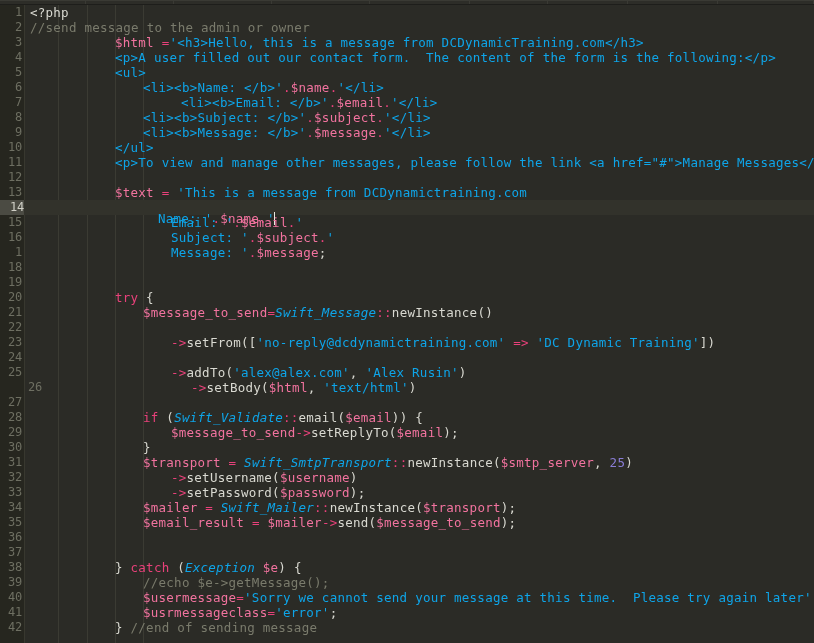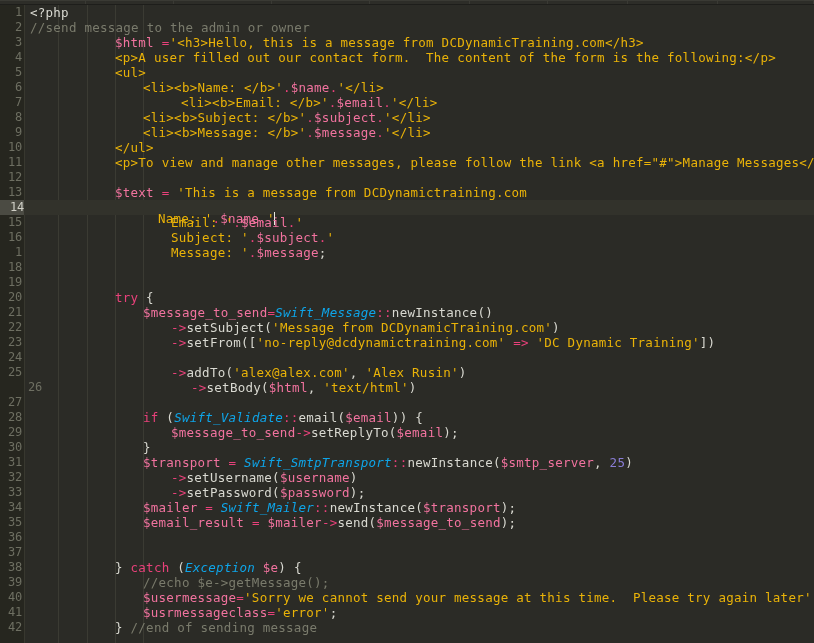--- a/index.html
+++ b/index.html
@@ -85,21 +85,21 @@
   }
   .lc {
     position:absolute; left:30px; top:0;
     height:15px;
     letter-spacing:0.02em;
   }
 
   
   .t-plain   { color:#d9d9d1; }
   .t-comment { color:#7a7b6c; }
-  .t-str     { color:#eab308; }
+  .t-str     { color:#0ea5e9; }
   .t-var     { color:#f2739f; }
   .t-kw      { color:#e8417a; }
   .t-op      { color:#e8417a; }
   .t-cls     { color:#0ea5e9; font-style:italic; }
   .t-num     { color:#8a7dd6; }
   .t-punc    { color:#d9d9d1; }
 
   
   .caret {
     display:inline-block;
@@ -151,21 +151,21 @@
         <div class="line" style="height: 15px; line-height: 15px;"><span class="ln">12</span><span class="lc" style="left: 30px;"></span></div>
         <div class="line" style="height: 15px; line-height: 15px;"><span class="ln">13</span><span class="lc" style="left: 115px;"><span class="t-var">$text</span><span class="t-plain"> </span><span class="t-op">=</span><span class="t-plain"> </span><span class="t-str">'This is a message from DCDynamictraining.com</span></span></div>
         <div class="line active" style="height: 15px; line-height: 15px;"><span class="ln">14</span><span class="lc" style="left: 158px; margin-top: 11px;"><span class="t-str">Name: '</span><span class="t-op">.</span><span class="t-var">$name</span><span class="t-op">.</span><span class="t-str">'</span><span class="caret"></span></span></div>
         <div class="line" style="height: 15px; line-height: 15px;"><span class="ln">15</span><span class="lc" style="left: 171px;"><span class="t-str">Email: '</span><span class="t-op">.</span><span class="t-var">$email</span><span class="t-op">.</span><span class="t-str">'</span></span></div>
         <div class="line" style="height: 15px; line-height: 15px;"><span class="ln">16</span><span class="lc" style="left: 171px;"><span class="t-str">Subject: '</span><span class="t-op">.</span><span class="t-var">$subject</span><span class="t-op">.</span><span class="t-str">'</span></span></div>
         <div class="line" style="height: 15px; line-height: 15px;"><span class="ln">1</span><span class="lc" style="left: 171px;"><span class="t-str">Message: '</span><span class="t-op">.</span><span class="t-var">$message</span><span class="t-punc">;</span></span></div>
         <div class="line" style="height: 15px; line-height: 15px;"><span class="ln">18</span><span class="lc" style="left: 30px;"></span></div>
         <div class="line" style="height: 15px; line-height: 15px;"><span class="ln">19</span><span class="lc" style="left: 30px;"></span></div>
         <div class="line" style="height: 15px; line-height: 15px;"><span class="ln">20</span><span class="lc" style="left: 115px;"><span class="t-kw">try</span><span class="t-punc"> {</span></span></div>
         <div class="line" style="height: 15px; line-height: 15px;"><span class="ln">21</span><span class="lc" style="left: 143px;"><span class="t-var">$message_to_send</span><span class="t-op">=</span><span class="t-cls">Swift_Message</span><span class="t-op">::</span><span class="t-plain">newInstance()</span></span></div>
-        <div class="line" style="height: 15px; line-height: 15px;"><span class="ln">22</span><span class="lc" style="left: 171px;"><span class="t-op">-&gt;</span><span class="t-plain">setSubject(</span><span class="t-str">'Message from DCDynamicTraining.com'</span><span class="t-plain">)</span></span></div>
+        <div class="line" style="height: 15px; line-height: 15px;"><span class="ln">22</span></div>
         <div class="line" style="height: 15px; line-height: 15px;"><span class="ln">23</span><span class="lc" style="left: 171px;"><span class="t-op">-&gt;</span><span class="t-plain">setFrom([</span><span class="t-str">'no-reply@dcdynamictraining.com'</span><span class="t-plain"> </span><span class="t-op">=&gt;</span><span class="t-plain"> </span><span class="t-str">'DC Dynamic Training'</span><span class="t-plain">])</span></span></div>
         <div class="line" style="height: 15px; line-height: 15px;"><span class="ln">24</span><span class="lc" style="left: 30px;"></span></div>
         <div class="line" style="height: 15px; line-height: 15px;"><span class="ln">25</span><span class="lc" style="left: 171px;"><span class="t-op">-&gt;</span><span class="t-plain">addTo(</span><span class="t-str">'alex@alex.com'</span><span class="t-plain">, </span><span class="t-str">'Alex Rusin'</span><span class="t-plain">)</span></span></div>
         <div class="line" style="height: 15px; line-height: 15px; margin-left: 20px;"><span class="ln">26</span><span class="lc" style="left: 171px;"><span class="t-op">-&gt;</span><span class="t-plain">setBody(</span><span class="t-var">$html</span><span class="t-plain">, </span><span class="t-str">'text/html'</span><span class="t-plain">)</span></span></div>
         <div class="line" style="height: 15px; line-height: 15px;"><span class="ln">27</span></div>
         <div class="line" style="height: 15px; line-height: 15px;"><span class="ln">28</span><span class="lc" style="left: 143px;"><span class="t-kw">if</span><span class="t-plain"> (</span><span class="t-cls">Swift_Validate</span><span class="t-op">::</span><span class="t-plain">email(</span><span class="t-var">$email</span><span class="t-plain">)) {</span></span></div>
         <div class="line" style="height: 15px; line-height: 15px;"><span class="ln">29</span><span class="lc" style="left: 171px;"><span class="t-var">$message_to_send</span><span class="t-op">-&gt;</span><span class="t-plain">setReplyTo(</span><span class="t-var">$email</span><span class="t-plain">);</span></span></div>
         <div class="line" style="height: 15px; line-height: 15px;"><span class="ln">30</span><span class="lc" style="left: 143px;"><span class="t-punc">}</span></span></div>
         <div class="line" style="height: 15px; line-height: 15px;"><span class="ln">31</span><span class="lc" style="left: 143px;"><span class="t-var">$transport</span><span class="t-plain"> </span><span class="t-op">=</span><span class="t-plain"> </span><span class="t-cls">Swift_SmtpTransport</span><span class="t-op">::</span><span class="t-plain">newInstance(</span><span class="t-var">$smtp_server</span><span class="t-plain">, </span><span class="t-num">25</span><span class="t-plain">)</span></span></div>
         <div class="line" style="height: 15px; line-height: 15px;"><span class="ln">32</span><span class="lc" style="left: 171px;"><span class="t-op">-&gt;</span><span class="t-plain">setUsername(</span><span class="t-var">$username</span><span class="t-plain">)</span></span></div>

